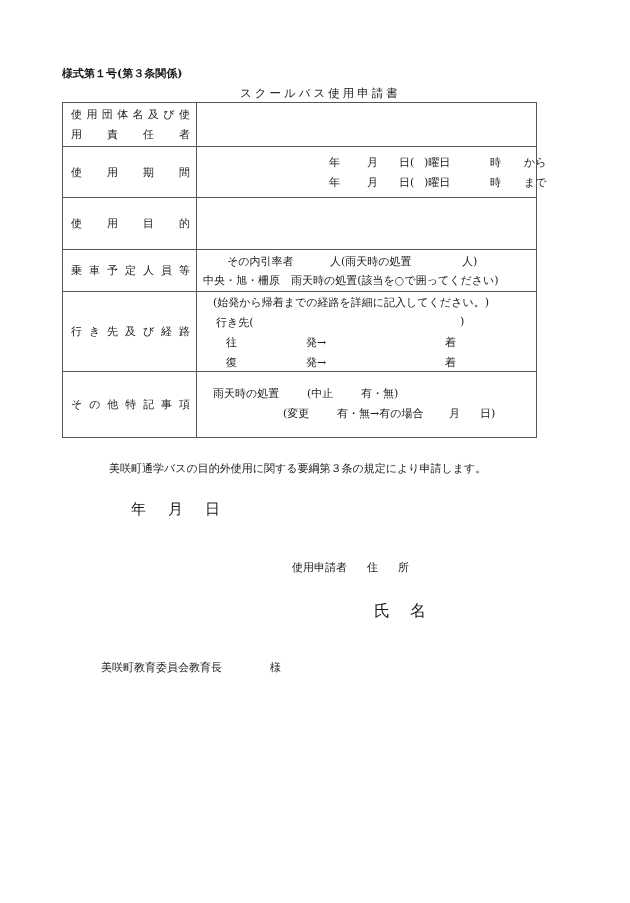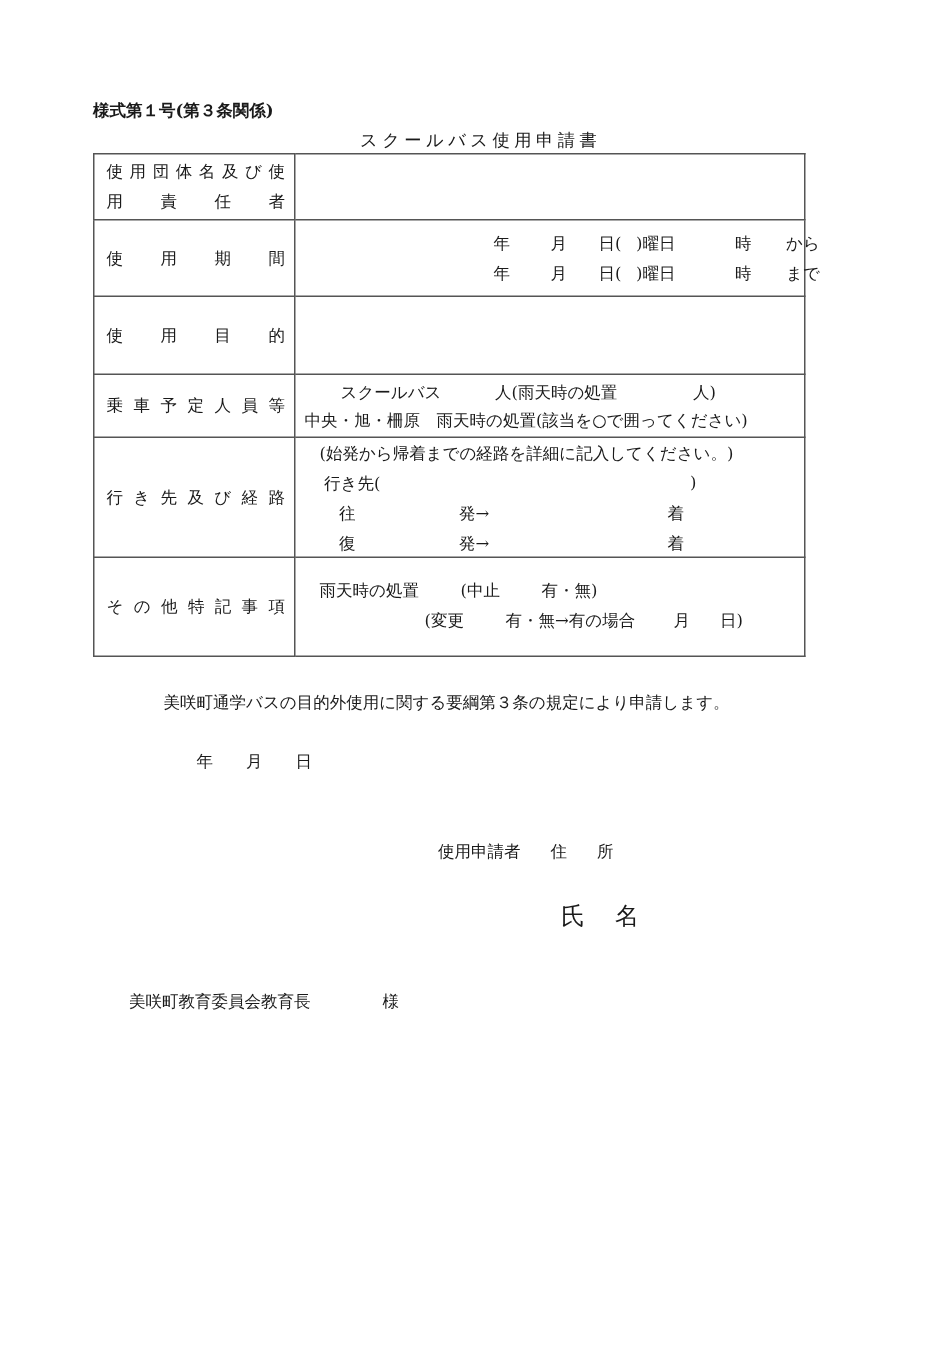--- a/index.html
+++ b/index.html
@@ -17,26 +17,26 @@
     border-collapse: collapse; table-layout: fixed;
   }
   table.app td { border: 1.2px solid #555; padding: 0; vertical-align: middle; font-size: 11px; }
   td.label { width: 119px; padding-left: 8px !important; padding-right: 6px !important; }
   .lbl-spread { display: flex; justify-content: space-between; }
   .lbl-2line { line-height: 20px; }
   td.val { position: relative; }
   .cell-line { position: absolute; white-space: nowrap; }
 
   .statement { left: 73px; top: 461px; font-size: 11px; margin-left: 36px; }
-  .date-line { left: 131px; top: 500px; font-size: 11px; word-spacing: 0; }
+  .date-line { left: 131px; top: 500px; font-size: 15px; word-spacing: 0; }
   .date-line span { margin-right: 22px; }
   .applicant { left: 292px; top: 560px; font-size: 11px; }
   .applicant span.gap { display: inline-block; width: 20px; }
   .name-line { left: 374px; top: 601px; font-size: 16px; }
-  .addressee { left: 86px; top: 660px; font-size: 11px; }
+  .addressee { left: 101px; top: 660px; font-size: 11px; }
 </style>
 </head>
 <body>
 
 <div class="abs form-no">様式第１号(第３条関係)</div>
 <div class="abs doc-title">スクールバス使用申請書</div>
 
 <table class="app">
   <tbody>
       <tr style="height:44px">
@@ -106,21 +106,21 @@
         <span>乗</span>
             <span>車</span>
             <span>予</span>
             <span>定</span>
             <span>人</span>
             <span>員</span>
             <span>等</span>
       </div>
     </td>
     <td class="val">
-      <span class="cell-line" style="left:30px;top:4px">スクールバス</span>
+      <span class="cell-line" style="left:30px;top:4px">その内引率者</span>
       <span class="cell-line" style="left:133px;top:4px">人(雨天時の処置</span>
       <span class="cell-line" style="left:265px;top:4px">人)</span>
       <span class="cell-line" style="left:6px;top:23px">中央・旭・柵原　雨天時の処置(該当を○で囲ってください)</span>
     </td>
   </tr>
 
   <tr style="height:80px">
     <td class="label">
       <div class="lbl-spread">
         <span>行</span>

